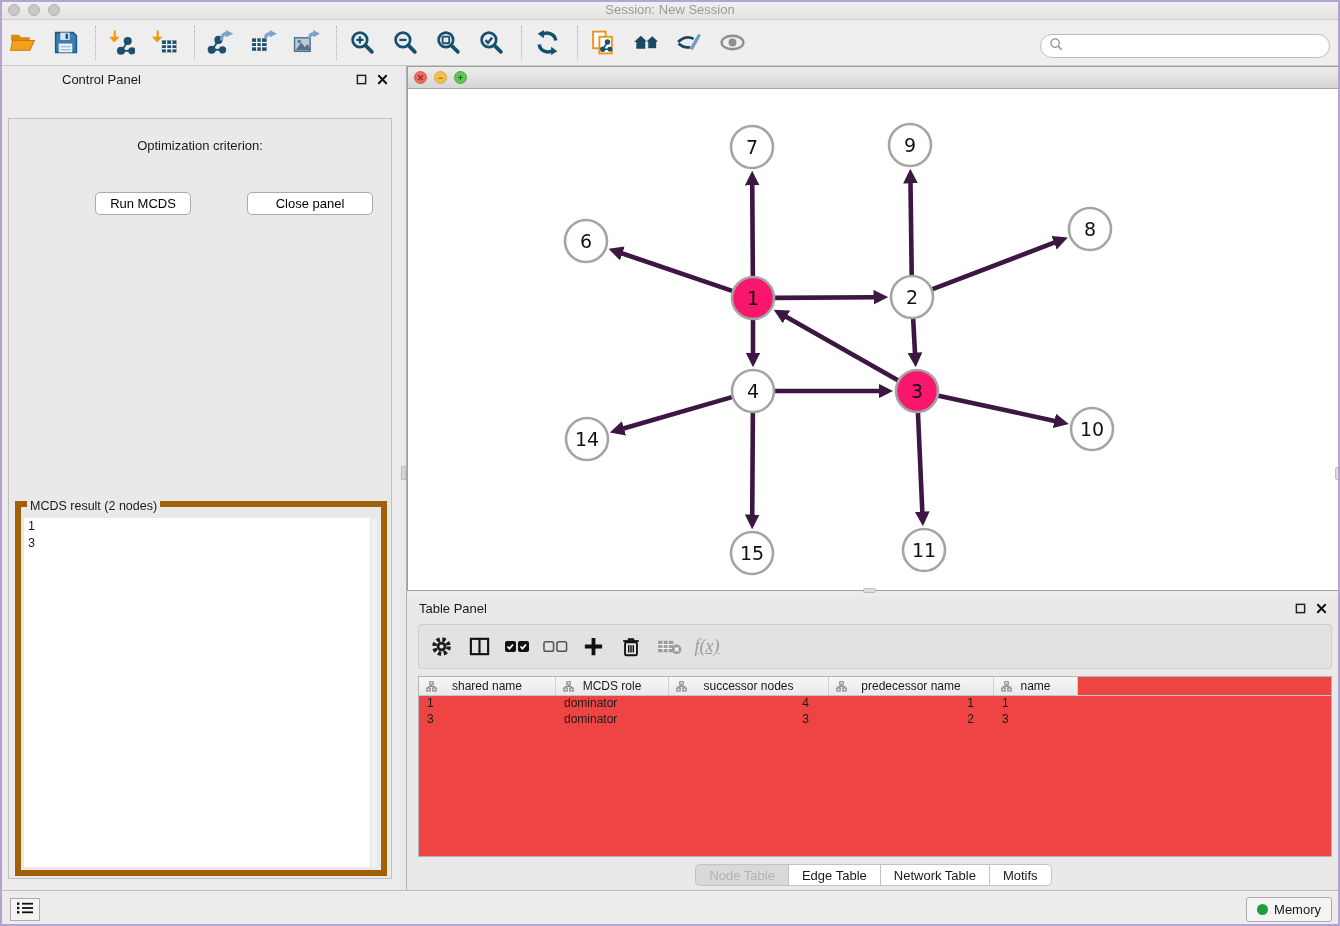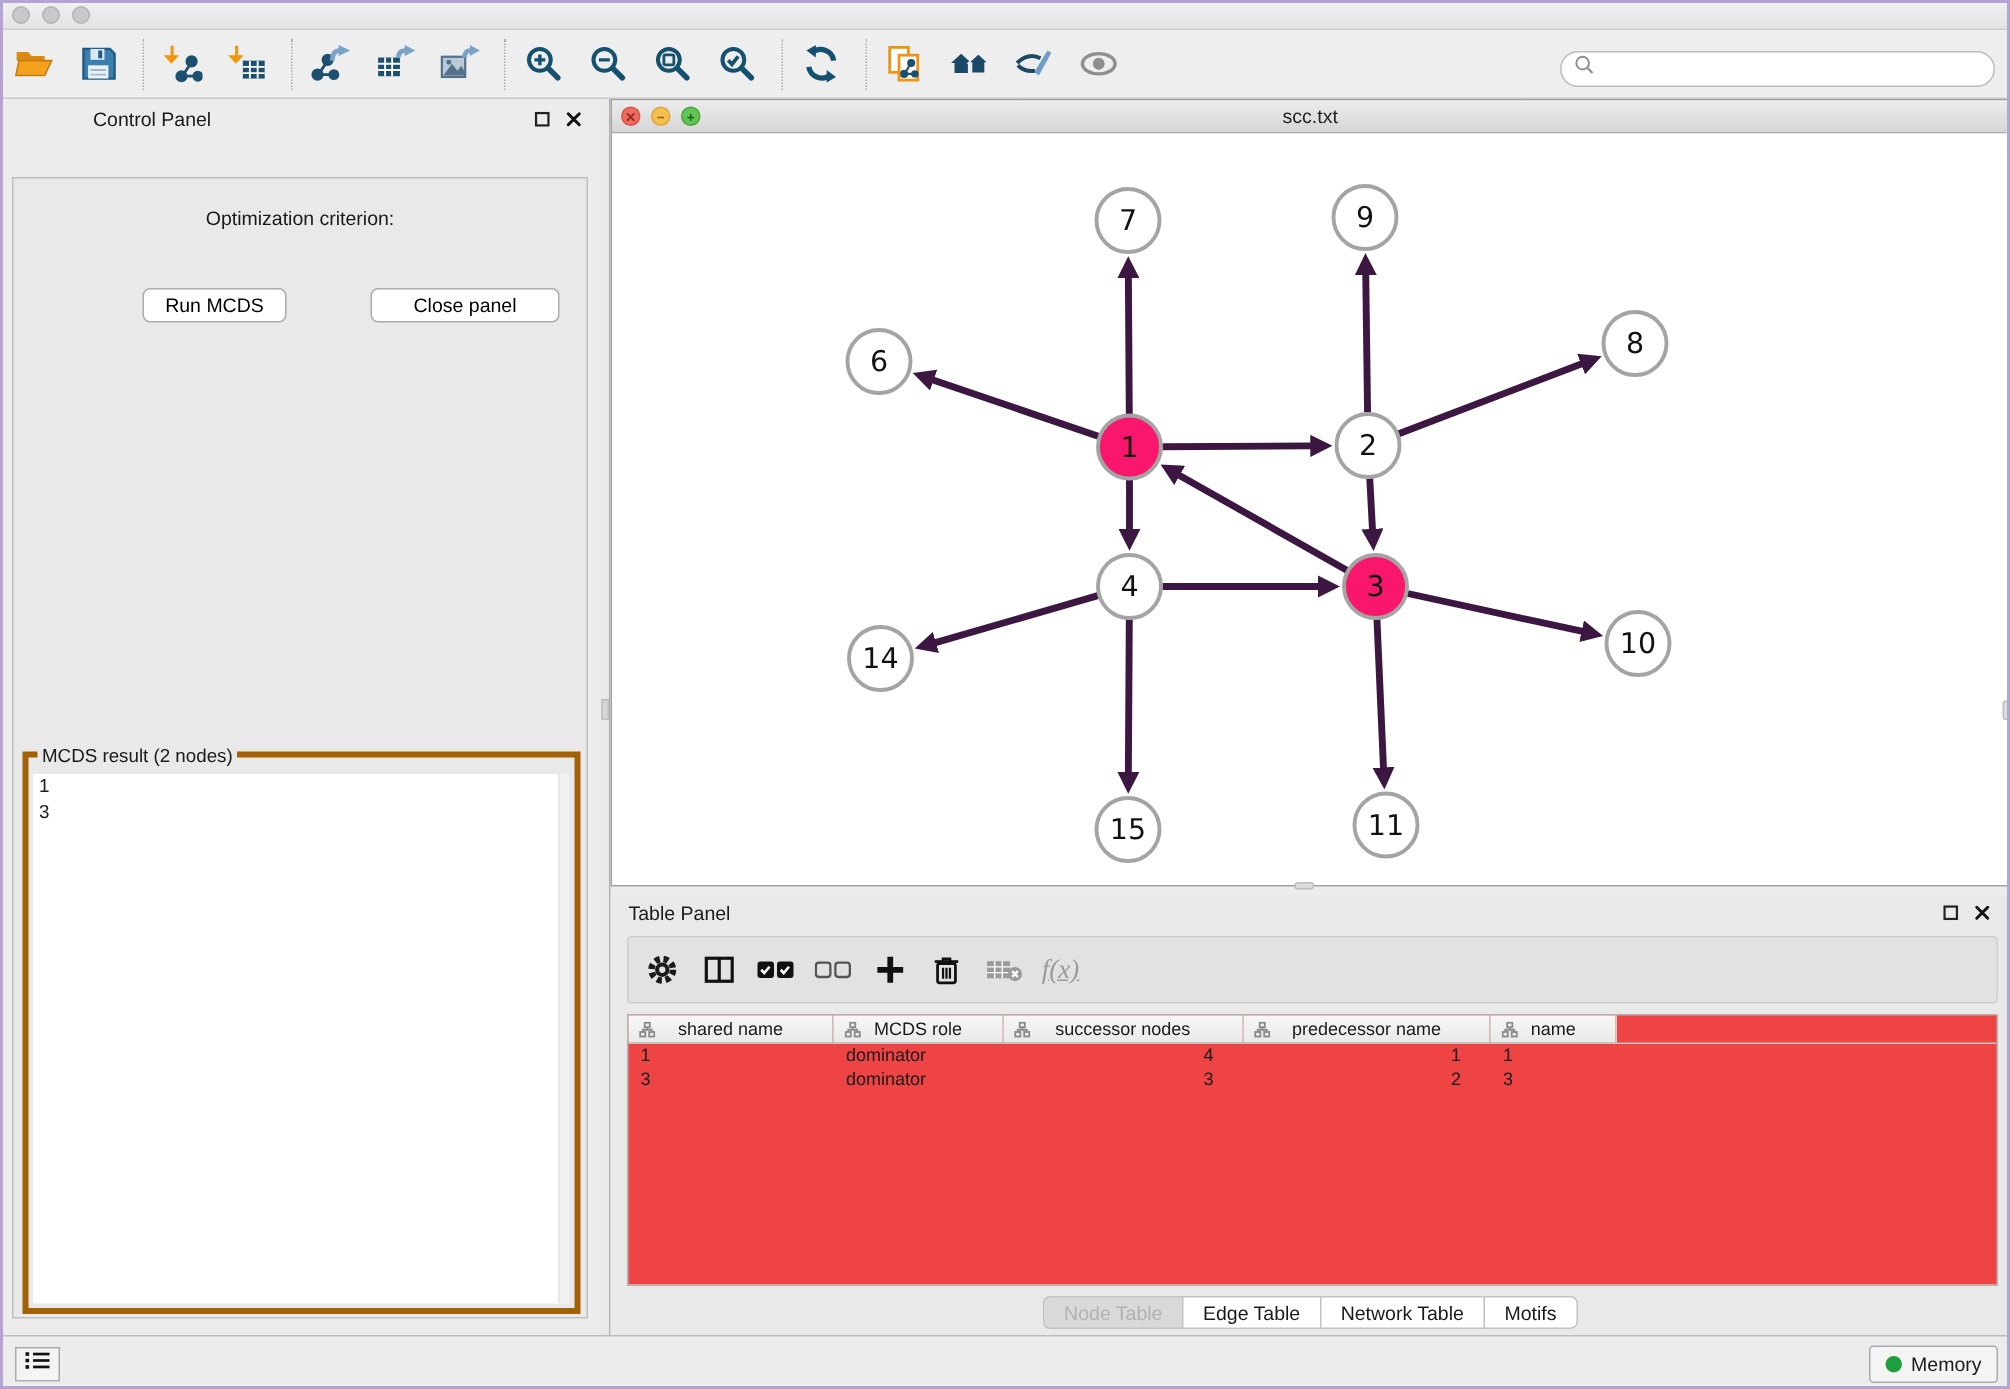--- a/index.html
+++ b/index.html
@@ -39,21 +39,21 @@
   .opt-select { position:absolute; left:37px; top:40px; width:310px; height:23px; background:#fff; border:1px solid #ababab;
     border-radius:5px; font-size:13px; display:flex; align-items:center; padding:0 22px 0 12px; cursor:pointer; }
   .stepper { position:absolute; right:8px; top:4px; display:flex; flex-direction:column; gap:2px; }
   .stepper i { display:block; width:0; height:0; border-left:4px solid transparent; border-right:4px solid transparent; }
   .stepper .up { border-bottom:5px solid #4a4a4a; }
   .stepper .dn { border-top:5px solid #4a4a4a; }
   .cp-btn { position:absolute; top:73px; height:23px; background:#fff; border:1px solid #ababab; border-radius:5px;
     font-size:13px; font-family:"Liberation Sans",sans-serif; cursor:pointer; }
   .btn-run { left:86px; width:96px; }
   .btn-close { left:194px; width:126px;margin-left:44px; }
-  .result-group { position:absolute; left:6px; top:382px; width:372px; height:375px; border:4px solid #a16207; }
+  .result-group { position:absolute; left:6px; top:382px; width:372px; height:375px; border:6px solid #a16207; }
   .result-legend { position:absolute; left:6px; top:-8px; background:#e9e9e9; padding:0 3px; font-size:12.5px; }
   .result-area { position:absolute; left:3px; right:4px; top:11px; bottom:3px; background:#fff; overflow:hidden; }
   .result-scroll { position:absolute; right:0; top:0; bottom:0; width:7px; background:#f1f1f1; border-left:1px solid #e3e3e3; }
   .result-line { font-size:12.5px; line-height:17px; padding-left:4px; }
 
   
   .v-splitter { position:absolute; left:400px; top:66px; width:7px; height:832px; background:#e9e9e9; border-right:1px solid #aeaeae; }
   .v-grip { position:absolute; left:1px; top:400px; width:5px; height:14px; background:#d6d6d6; border:1px solid #bdbdbd; }
 
   
@@ -106,20 +106,21 @@
 <body>
 
 <div class="window-frame"></div>
 
 <div class="titlebar">
   <div class="tl-dots">
     <span class="tl-dot"></span>
     <span class="tl-dot"></span>
     <span class="tl-dot"></span>
   </div>
+  <div class="tb-title">Session: New Session</div>
 </div>
 
 <div class="main-toolbar">
   <span id="toolbar-icons" style="display:flex;align-items:center;">
       <span class="mt-icon">
         <svg viewBox="0 0 26 26" width="27" height="27">
           <path d="M2 5.5h7.5l2 2.5H20v3H2z" fill="#d98a12"></path>
           <path d="M3.5 11h21l-4.5 9.5H1.5z" fill="#f3a01c" stroke="#c97c0c"></path>
         </svg>
       </span>
@@ -315,21 +316,20 @@
     <div class="v-grip"></div>
   </div>
 
 <div class="net-window">
   <div class="net-titlebar">
     <div class="net-lights">
       <span class="light red">✕</span>
       <span class="light yellow">−</span>
       <span class="light green">+</span>
     </div>
-    <div class="net-title">scc.txt</div>
   </div>
   <div class="net-canvas">
     <svg id="graph-svg" width="931" height="501">
         <defs>
           <marker id="arrow" viewBox="0 0 10 10" refX="1" refY="5" markerWidth="3.2" markerHeight="3.2" orient="auto" markerUnits="strokeWidth">
             <path d="M0 0 L10 5 L0 10 z" fill="#3C1742"></path>
           </marker>
         </defs>
         <line x1="344.85430783059013" y1="187.00048241911261" x2="344.24502773946205" y2="94.99918865876512" stroke="#3C1742" stroke-width="4.6" marker-end="url(#arrow)"></line>
         <line x1="324.17937343425336" y1="201.89355859732" x2="213.01650831511938" y2="163.95174235905273" stroke="#3C1742" stroke-width="4.6" marker-end="url(#arrow)"></line>

